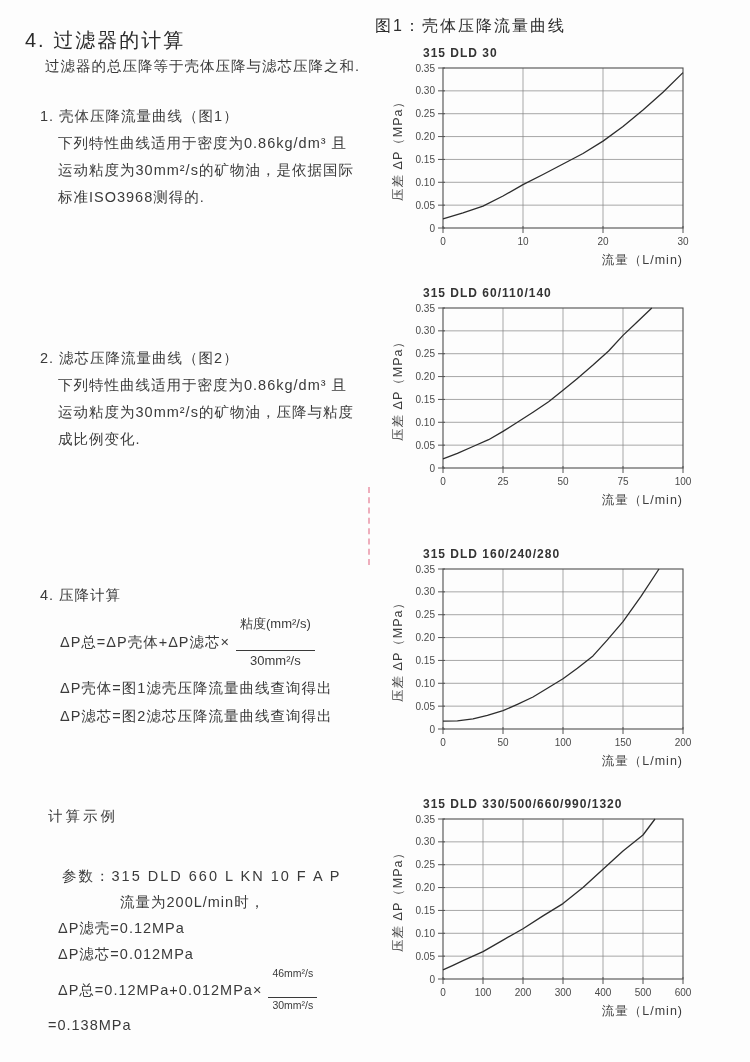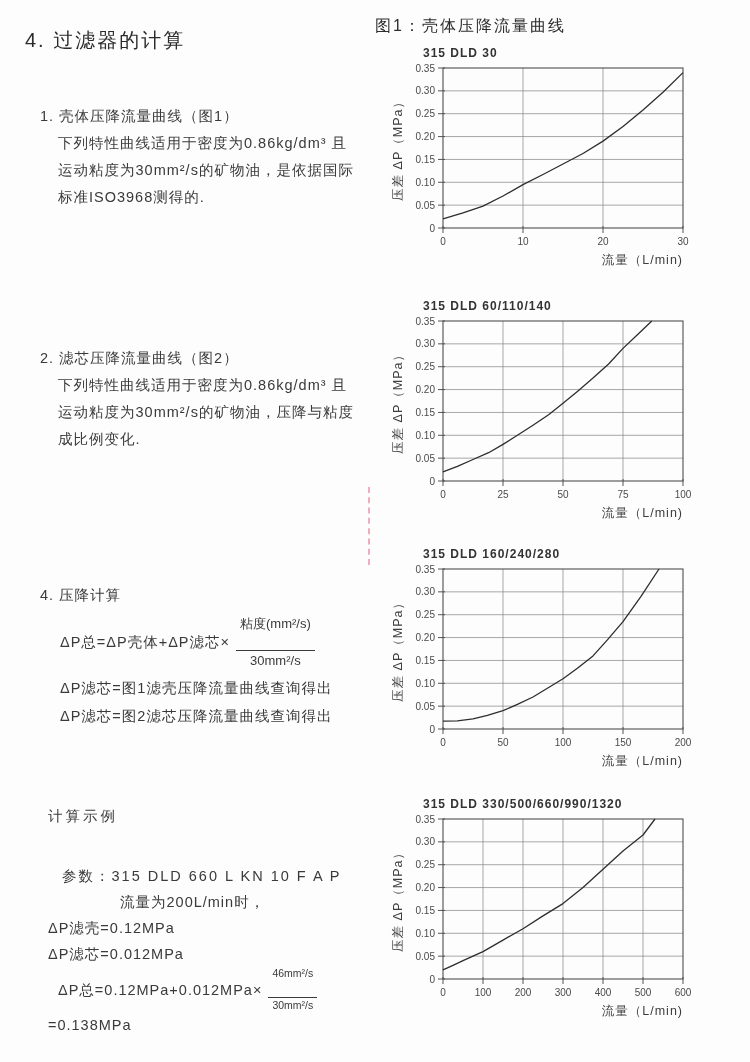--- a/index.html
+++ b/index.html
@@ -22,47 +22,48 @@
   .formula-row{display:flex;align-items:center;margin:6px 0 4px 20px;}
   .fraction{display:inline-flex;flex-direction:column;align-items:center;margin-left:6px;
     font-size:13px;line-height:18px;letter-spacing:0;}
   .fraction .num{border-bottom:1.2px solid #3a3a3a;padding:0 4px 17px 4px;}
   .fraction .den{padding-top:1px;}
   .notes{margin-left:20px;line-height:28px;}
   .example{position:absolute;left:48px;top:803px;font-size:14.5px;line-height:26px;letter-spacing:1px;}
   .example .ex-heading{letter-spacing:3px;}
   .example .ex-param{margin-left:14px;letter-spacing:2px;margin-top:34px;}
   .example .ex-cont{margin-left:72px;}
-  .example .ex-dp{}
+  .example .ex-dp{margin-left:10px;}
   .example .ex-total{display:flex;align-items:center;margin-left:10px;}
   .example .ex-total .fraction{font-size:10.5px;line-height:13px;}
   .example .ex-result{}
   .figure-header{position:absolute;left:375px;top:16px;font-size:16px;letter-spacing:2px;color:#2e2e2e;}
   .chart-block{position:absolute;left:388px;width:354px;}
-  .cb1{top:46px;} .cb2{top:299px;} .cb3{top:547px;} .cb4{top:797px;}
+  .cb1{top:46px;} .cb2{top:286px;} .cb3{top:547px;} .cb4{top:797px;}
   .chart-title{margin:0 0 2px 35px;font-size:12px;letter-spacing:1px;color:#333;font-weight:bold;}
   svg text{fill:#4a4a4a;font-family:"Liberation Sans","DejaVu Sans",sans-serif;}
   svg .grid{stroke:#818181;stroke-width:0.7;}
   svg .tick{stroke:#555;stroke-width:1;}
   svg .frame{fill:none;stroke:#4f4f4f;stroke-width:1.1;}
   svg .curve{fill:none;stroke:#2d2d2d;stroke-width:1.3;stroke-linejoin:round;}
   svg .ticklabel{font-size:10px;}
   svg .axislabel{font-size:12.5px;letter-spacing:1px;fill:#3d3d3d;}
   .scan-artifact{
     position:absolute;left:368px;top:487px;height:78px;width:0;
     border-left:2px dashed rgba(225,110,135,0.55);
   }
 </style>
 </head>
 <body>
 
 <div class="page">
 
   <h1 class="doc-title">4. 过滤器的计算</h1>
 
+  <div class="intro">过滤器的总压降等于壳体压降与滤芯压降之和.</div>
 
   <div class="section sec1">
     <div class="sec-heading">1. 壳体压降流量曲线（图1）</div>
     <div class="sec-line">下列特性曲线适用于密度为0.86kg/dm³ 且</div>
     <div class="sec-line">运动粘度为30mm²/s的矿物油，是依据国际</div>
     <div class="sec-line">标准ISO3968测得的.</div>
   </div>
 
   <div class="section sec2">
     <div class="sec-heading">2. 滤芯压降流量曲线（图2）</div>
@@ -74,21 +75,21 @@
   <div class="section sec3">
     <div class="sec-heading">4. 压降计算</div>
     <div class="formula-row">
       <span>ΔP总=ΔP壳体+ΔP滤芯×</span>
       <span class="fraction">
         <span class="num">粘度(mm²/s)</span>
         <span class="den">30mm²/s</span>
       </span>
     </div>
     <div class="notes">
-      <div>ΔP滤芯=图1滤壳压降流量曲线查询得出</div>
+      <div>ΔP壳体=图1滤壳压降流量曲线查询得出</div>
       <div>ΔP滤芯=图2滤芯压降流量曲线查询得出</div>
     </div>
   </div>
 
   <div class="example">
     <div class="ex-heading">计算示例</div>
     <div class="ex-param">参数：315 DLD 660 L KN 10 F A P</div>
     <div class="ex-cont">流量为200L/min时，</div>
     <div class="ex-dp">ΔP滤壳=0.12MPa</div>
     <div class="ex-dp">ΔP滤芯=0.012MPa</div>

